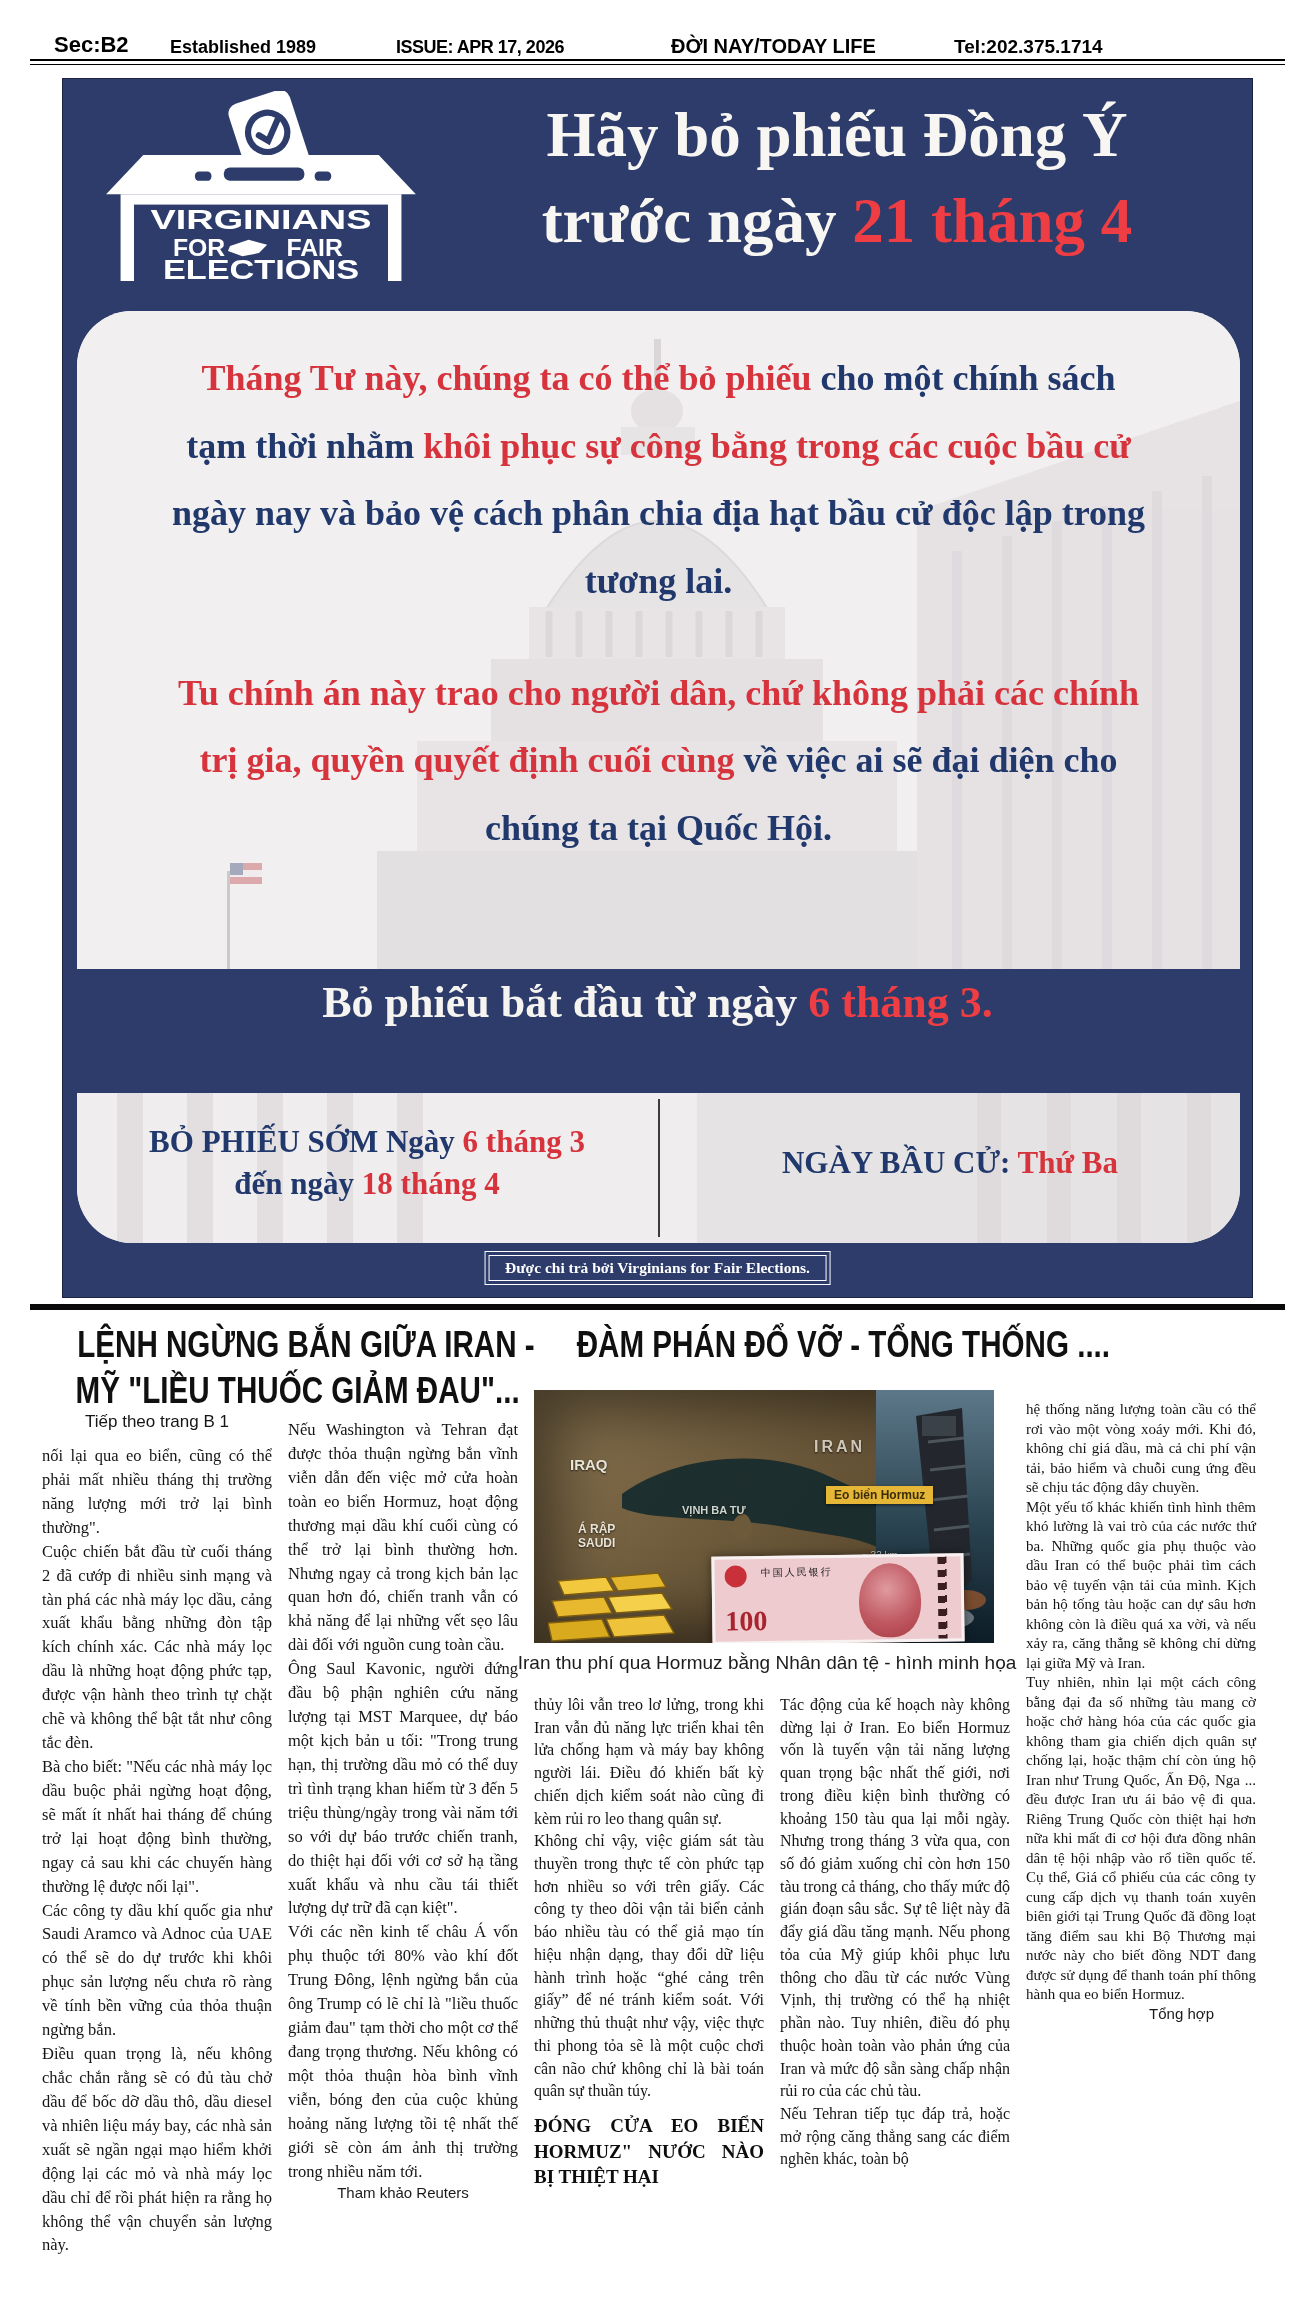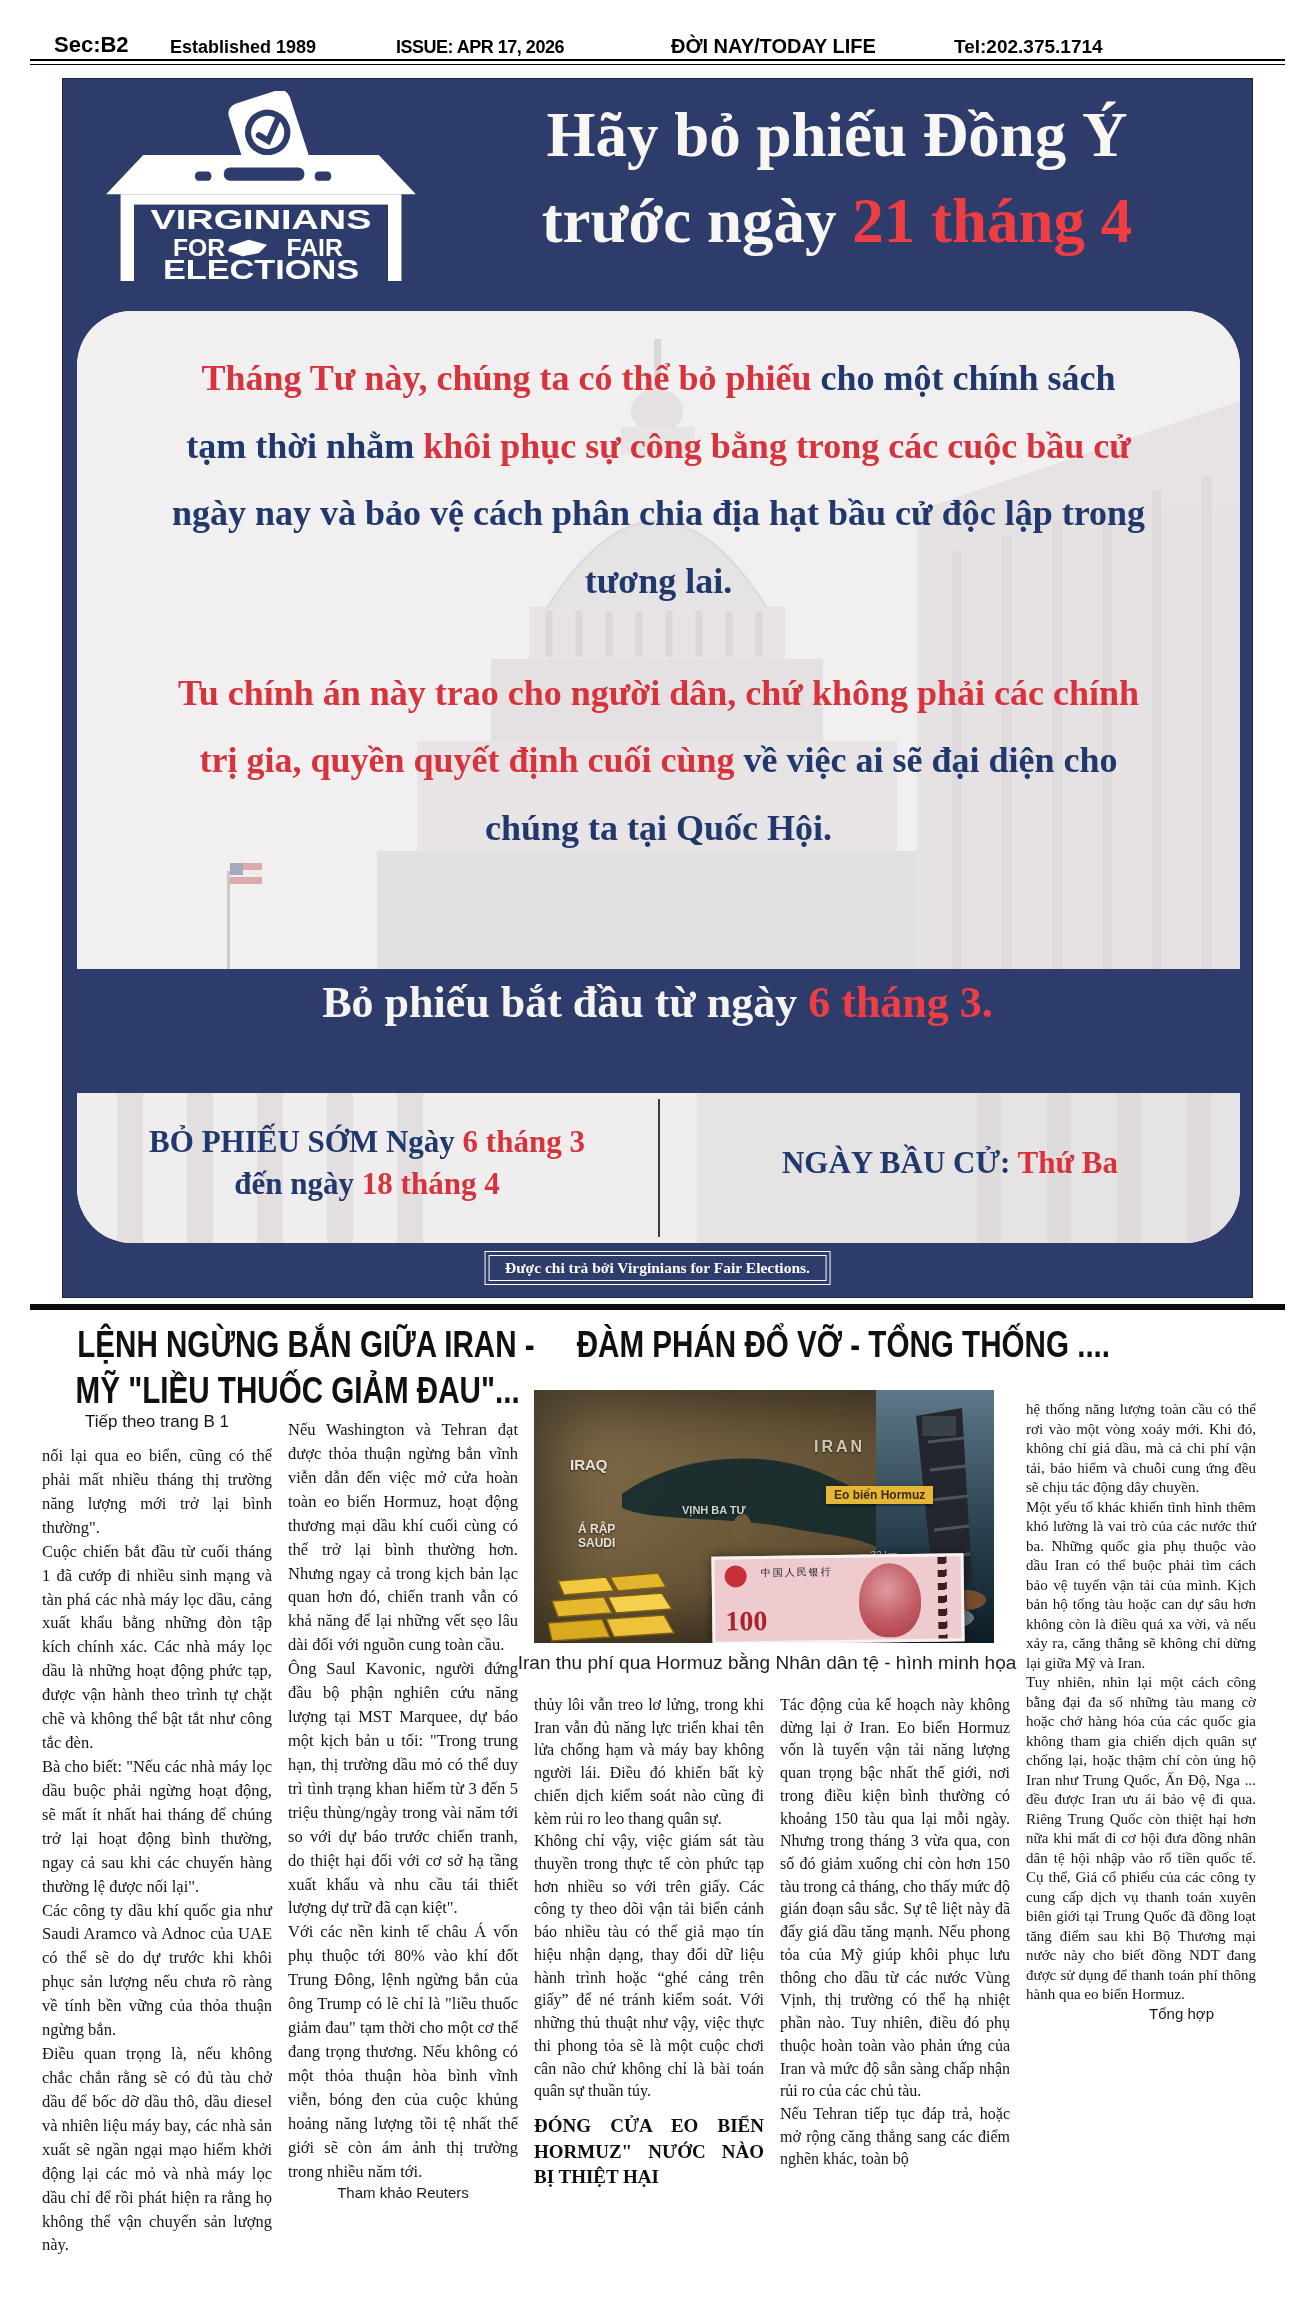--- a/index.html
+++ b/index.html
@@ -210,21 +210,21 @@
 
 <div class="abs headline hl-left">
   <span class="hl">LỆNH NGỪNG BẮN GIỮA IRAN -</span><br>
   <span class="hl">MỸ "LIỀU THUỐC GIẢM ĐAU"...</span>
 </div>
 <div class="abs continued sans">Tiếp theo trang B 1</div>
 
 <div class="abs newscol c1">
   <div>
       <p>nối lại qua eo biển, cũng có thể phải mất nhiều tháng thị trường năng lượng mới trở lại bình thường".</p>
-      <p>Cuộc chiến bắt đầu từ cuối tháng 1 đã cướp đi nhiều sinh mạng và tàn phá các nhà máy lọc dầu, cảng xuất khẩu bằng những đòn tập kích chính xác. Các nhà máy lọc dầu là những hoạt động phức tạp, được vận hành theo trình tự chặt chẽ và không thể bật tắt như công tắc đèn.</p>
+      <p>Cuộc chiến bắt đầu từ cuối tháng 2 đã cướp đi nhiều sinh mạng và tàn phá các nhà máy lọc dầu, cảng xuất khẩu bằng những đòn tập kích chính xác. Các nhà máy lọc dầu là những hoạt động phức tạp, được vận hành theo trình tự chặt chẽ và không thể bật tắt như công tắc đèn.</p>
       <p>Bà cho biết: "Nếu các nhà máy lọc dầu buộc phải ngừng hoạt động, sẽ mất ít nhất hai tháng để chúng trở lại hoạt động bình thường, ngay cả sau khi các chuyến hàng thường lệ được nối lại".</p>
       <p>Các công ty dầu khí quốc gia như Saudi Aramco và Adnoc của UAE có thể sẽ do dự trước khi khôi phục sản lượng nếu chưa rõ ràng về tính bền vững của thỏa thuận ngừng bắn.</p>
       <p>Điều quan trọng là, nếu không chắc chắn rằng sẽ có đủ tàu chở dầu để bốc dỡ dầu thô, dầu diesel và nhiên liệu máy bay, các nhà sản xuất sẽ ngần ngại mạo hiểm khởi động lại các mỏ và nhà máy lọc dầu chỉ để rồi phát hiện ra rằng họ không thể vận chuyển sản lượng này.</p>
     </div>
 </div>
 <div class="abs newscol c2">
   <div>
       <p>Nếu Washington và Tehran đạt được thỏa thuận ngừng bắn vĩnh viễn dẫn đến việc mở cửa hoàn toàn eo biển Hormuz, hoạt động thương mại dầu khí cuối cùng có thể trở lại bình thường hơn. Nhưng ngay cả trong kịch bản lạc quan hơn đó, chiến tranh vẫn có khả năng để lại những vết sẹo lâu dài đối với nguồn cung toàn cầu.</p>
       <p>Ông Saul Kavonic, người đứng đầu bộ phận nghiên cứu năng lượng tại MST Marquee, dự báo một kịch bản u tối: "Trong trung hạn, thị trường dầu mỏ có thể duy trì tình trạng khan hiếm từ 3 đến 5 triệu thùng/ngày trong vài năm tới so với dự báo trước chiến tranh, do thiệt hại đối với cơ sở hạ tầng xuất khẩu và nhu cầu tái thiết lượng dự trữ đã cạn kiệt".</p>
       <p>Với các nền kinh tế châu Á vốn phụ thuộc tới 80% vào khí đốt Trung Đông, lệnh ngừng bắn của ông Trump có lẽ chỉ là "liều thuốc giảm đau" tạm thời cho một cơ thể đang trọng thương. Nếu không có một thỏa thuận hòa bình vĩnh viễn, bóng đen của cuộc khủng hoảng năng lượng tồi tệ nhất thế giới sẽ còn ám ảnh thị trường trong nhiều năm tới.</p>

